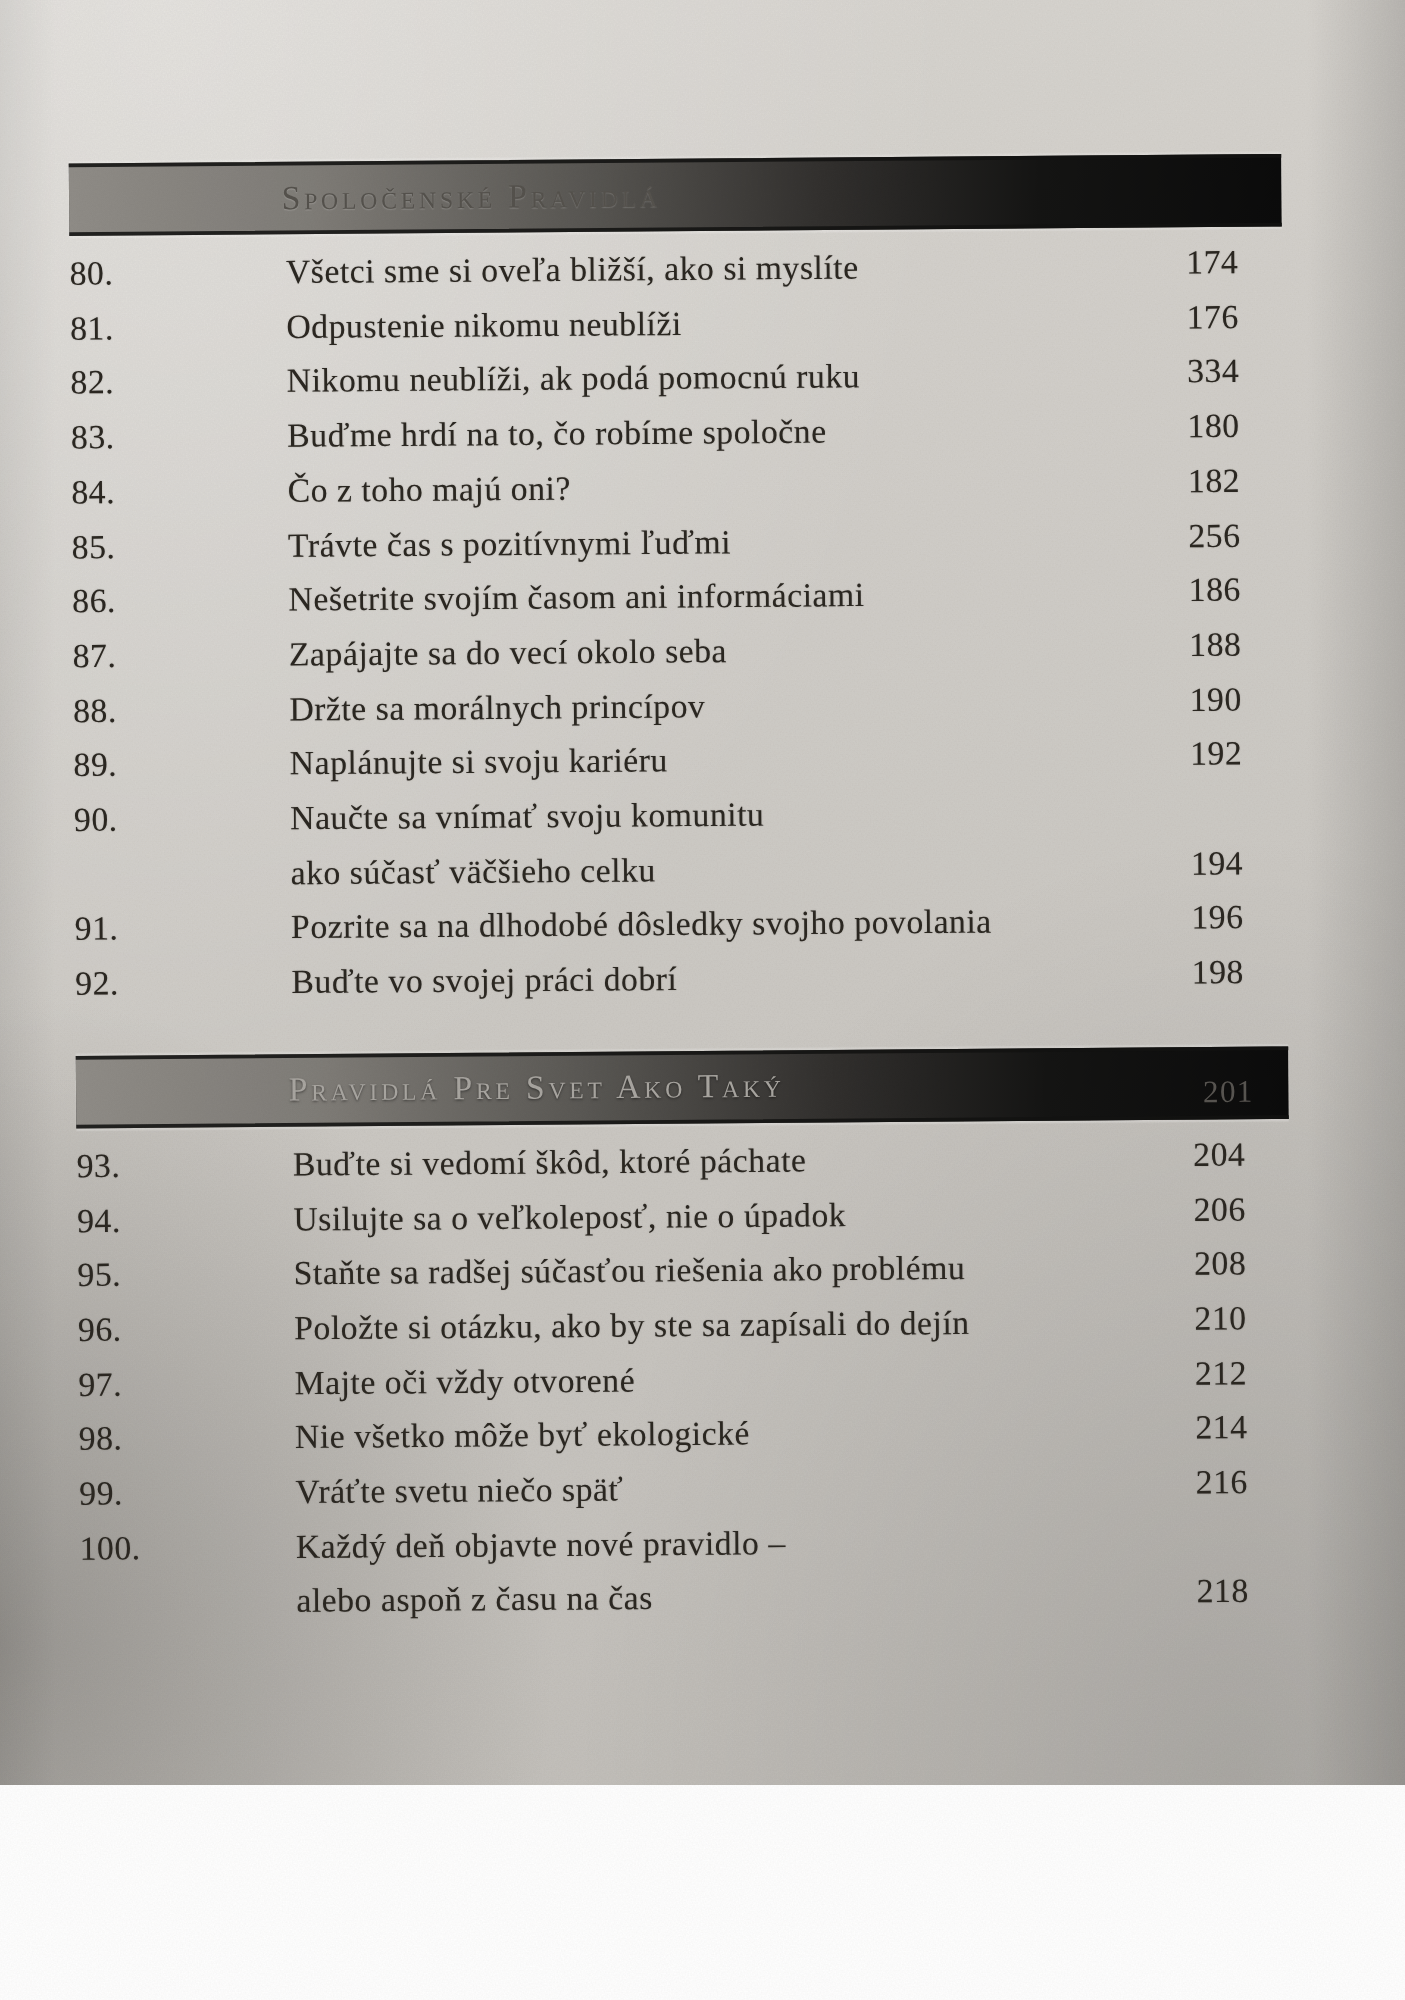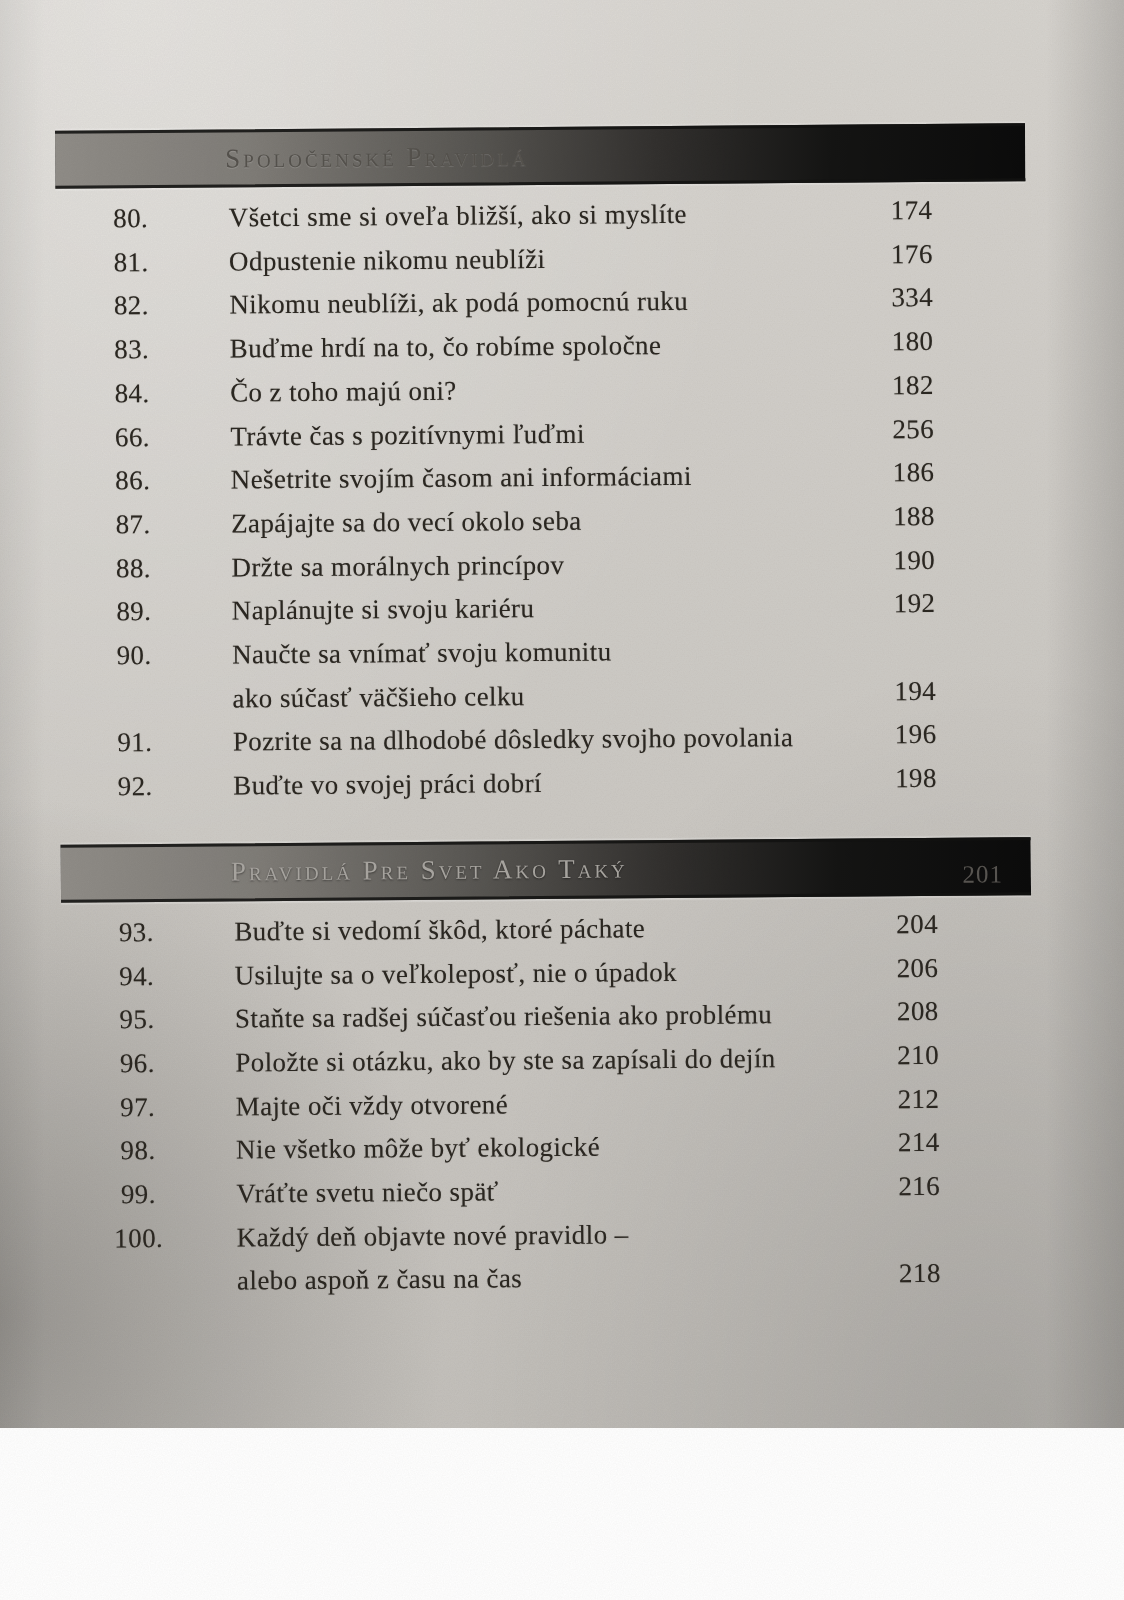--- a/index.html
+++ b/index.html
@@ -78,25 +78,26 @@
   .row {
     display: grid;
     grid-template-columns: 150px 1fr 100px;
     column-gap: 23px;
     font-size: 27px;
     line-height: 43.7px;
     letter-spacing: 0.4px;
     text-shadow: 0 0 1px rgba(43,39,33,0.38);
   }
   .num {
-    text-align: center;
+    text-align: left;
     align-self: start;
   }
   .title .line { white-space: nowrap; }
   .pg {
+    text-align: right;
     align-self: end;
     transform: translateY(-2px);
   }
 </style>
 </head>
 <body>
 
 <div class="page">
   <div class="content" id="content">
   <section class="toc-section">
@@ -139,21 +140,21 @@
 
   <div class="row">
     <div class="num">84.</div>
     <div class="title">
               <div class="line">Čo z toho majú oni?</div>
             </div>
     <div class="pg">182</div>
   </div>
 
   <div class="row">
-    <div class="num">66.</div>
+    <div class="num">85.</div>
     <div class="title">
               <div class="line">Trávte čas s pozitívnymi ľuďmi</div>
             </div>
     <div class="pg">256</div>
   </div>
 
   <div class="row">
     <div class="num">86.</div>
     <div class="title">
               <div class="line">Nešetrite svojím časom ani informáciami</div>

